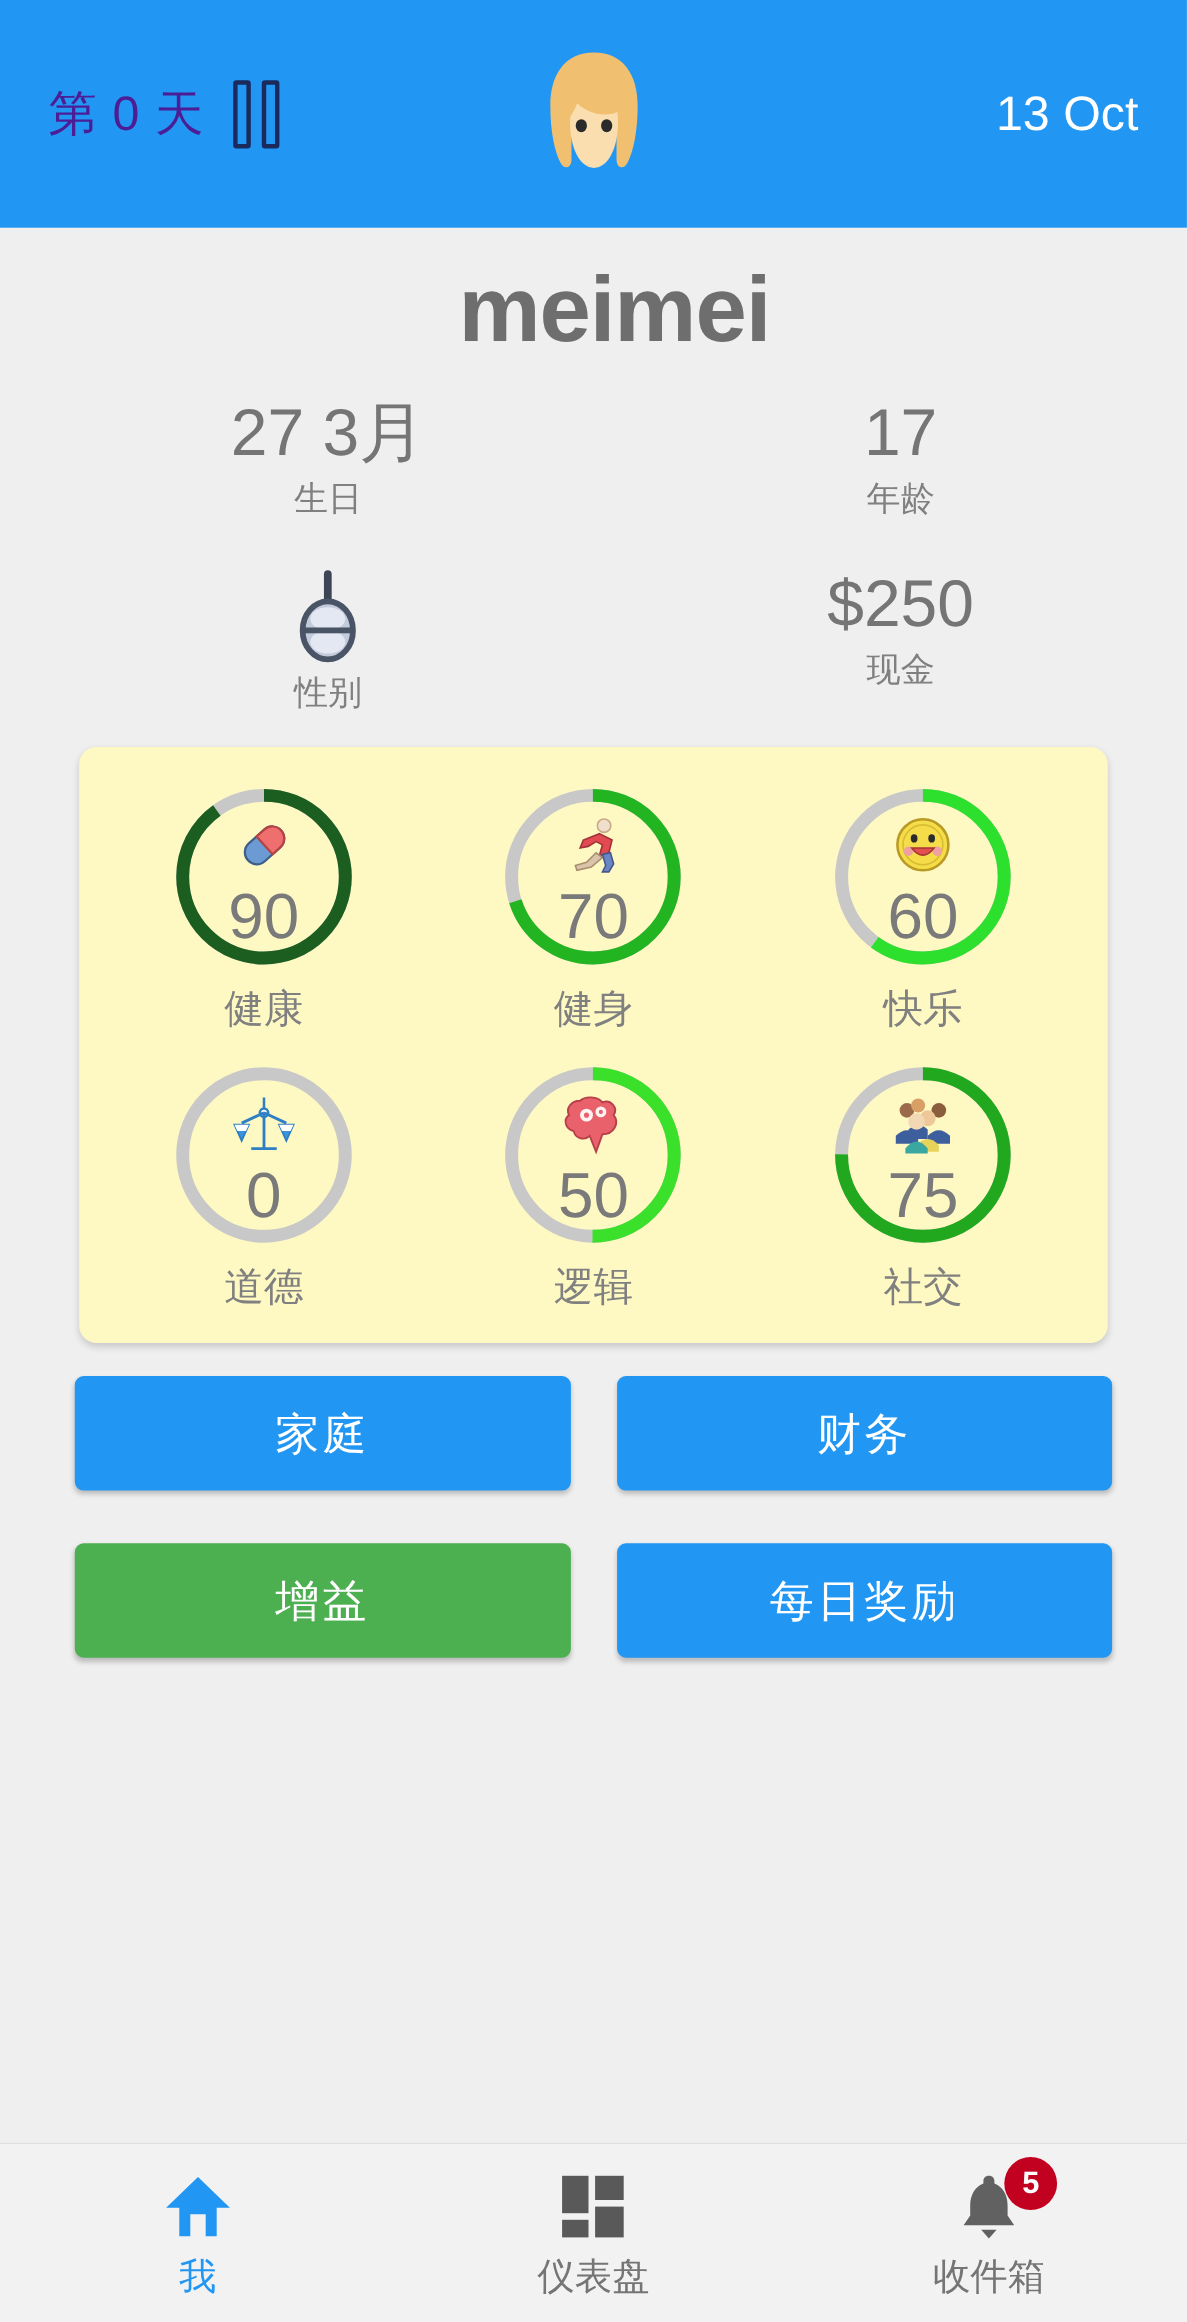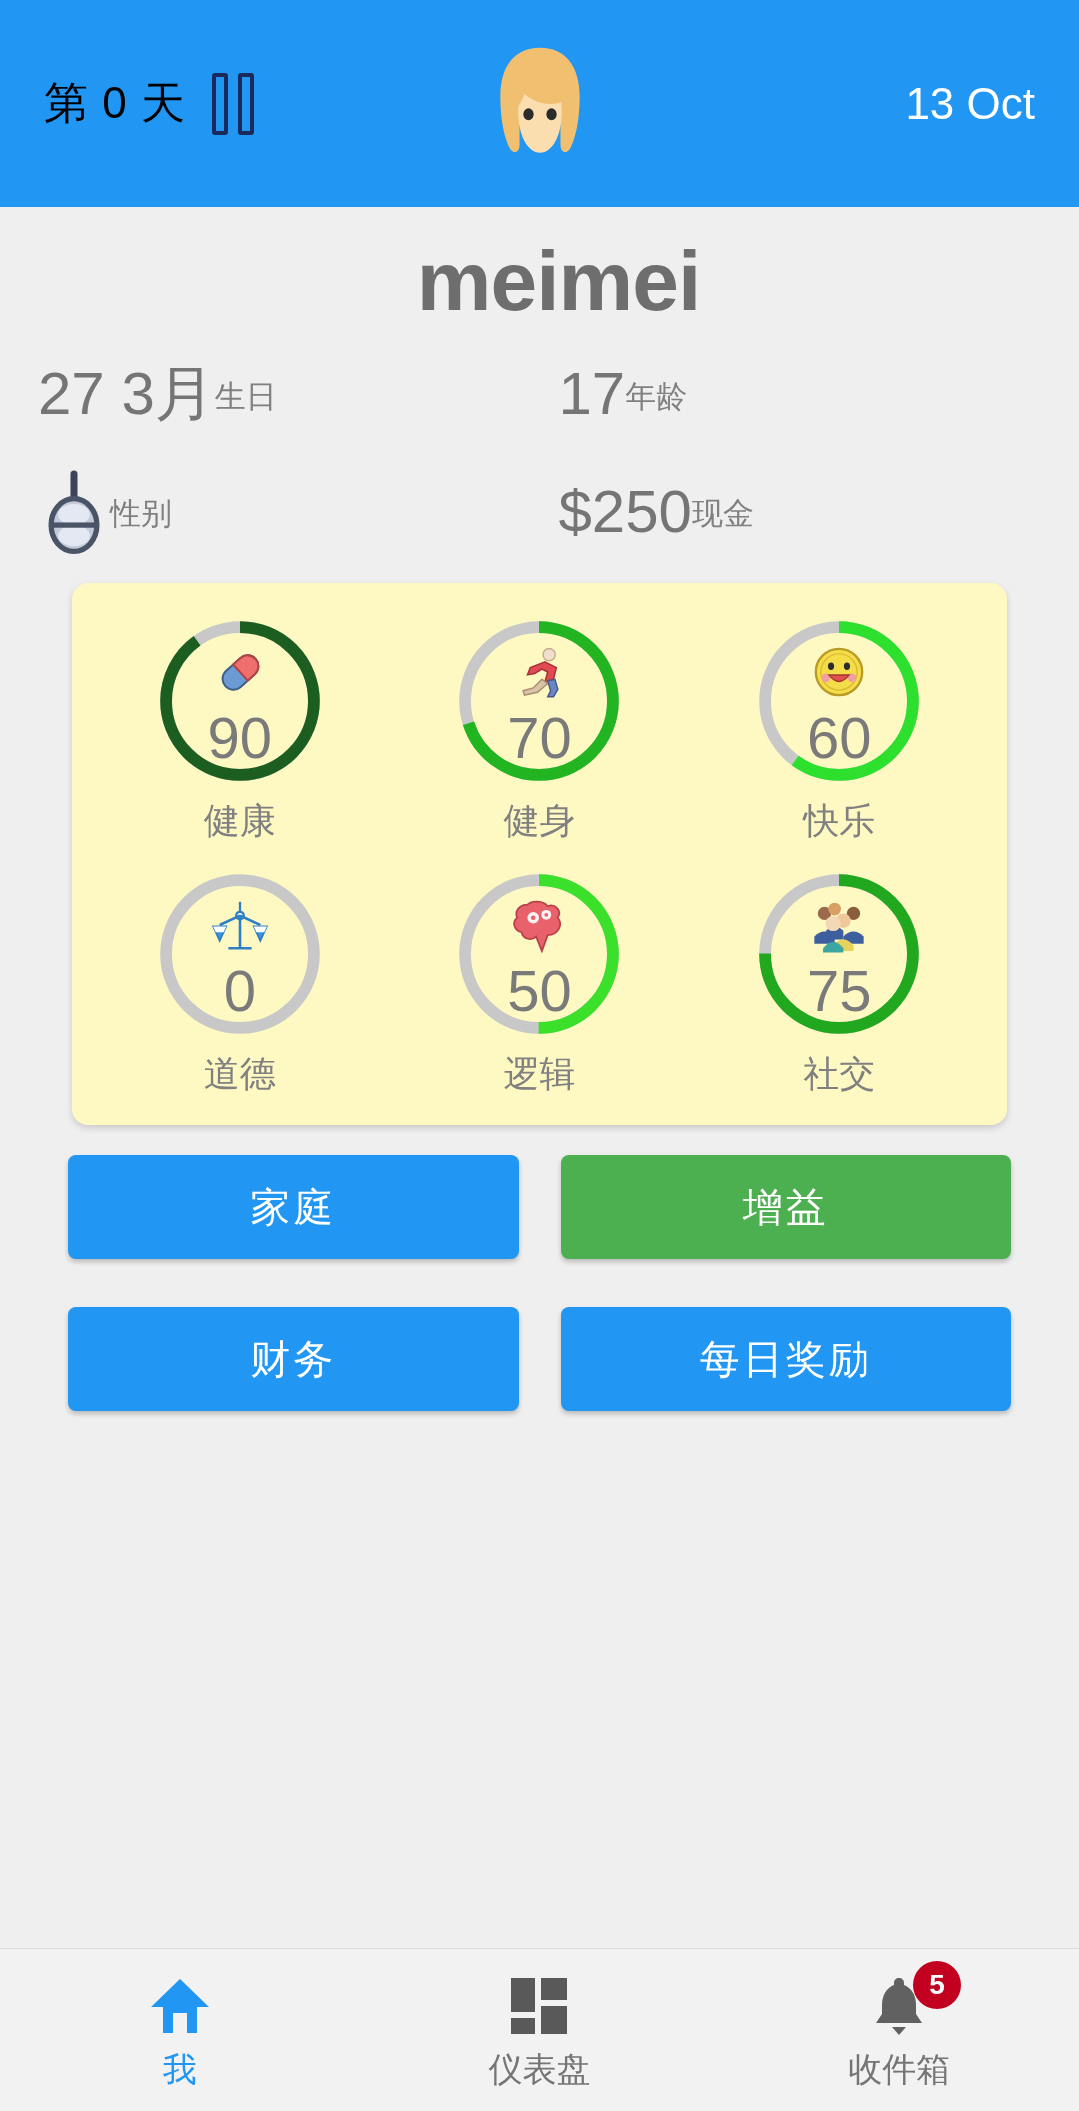--- a/index.html
+++ b/index.html
@@ -29,21 +29,21 @@
     padding: 0 44px;
     flex: 0 0 auto;
     position: relative;
   }
   .header-left {
     display: flex;
     align-items: center;
     gap: 26px;
   }
   .day-counter {
-    color: #000000;
+    color: #4c1d95;
     font-size: 44px;
     letter-spacing: 1px;
     white-space: nowrap;
   }
   .pause-icon {
     display: flex;
     gap: 10px;
     align-items: center;
   }
   .pause-icon .bar {
@@ -81,21 +81,21 @@
     letter-spacing: -1px;
   }
   .stat-grid {
     margin-top: 26px;
     display: grid;
     grid-template-columns: 1fr 1fr;
     row-gap: 40px;
   }
   .stat-cell {
     display: flex;
-    flex-direction: row;
+    flex-direction: column;
     align-items: center;
     justify-content: flex-start;
   }
   .stat-value {
     font-size: 60px;
     color: #757575;
     line-height: 1.12;
     white-space: nowrap;
   }
   .stat-label {
@@ -429,22 +429,22 @@
           <div class="ring-value">75</div>
         </div>
         <div class="attr-label">社交</div>
       </div>
 
     </div>
   </div>
 
   <div class="actions">
     <button class="action-btn btn-blue">家庭</button>
+    <button class="action-btn btn-blue">财务</button>
     <button class="action-btn btn-green">增益</button>
-    <button class="action-btn btn-blue">财务</button>
     <button class="action-btn btn-blue">每日奖励</button>
   </div>
 
   <div class="bottom-nav">
 
     <div class="nav-item active">
       <div class="nav-icon">
         <svg width="62" height="58" viewBox="0 0 62 58">
           <path d="M31 2 L60 30 L48 30 L48 56 L38 56 L38 36 L24 36 L24 56 L14 56 L14 30 L2 30 Z" fill="#2196f3"></path>
         </svg>

